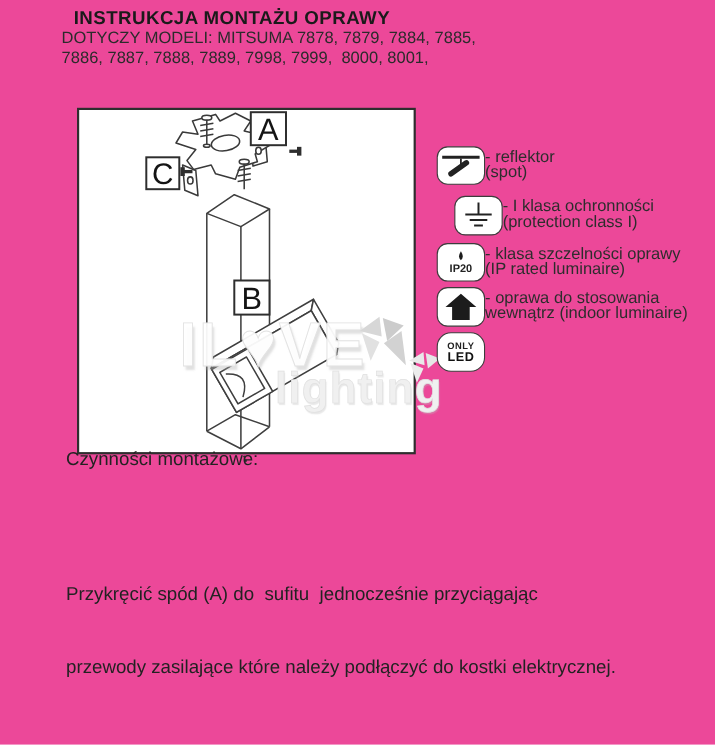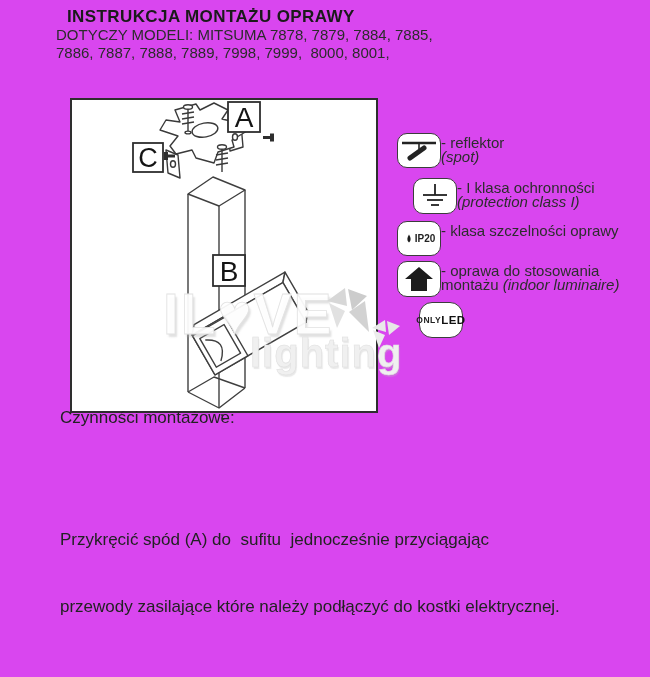--- a/index.html
+++ b/index.html
@@ -1,38 +1,38 @@
 <!DOCTYPE html>
 <html><head>
 <meta charset="utf-8">
 <style>
   html,body{margin:0;padding:0;background:#ffffff;}
   .page{
-    position:relative;width:650px;height:677px;background:#d946ef;overflow:hidden;
+    position:relative;width:650px;height:677px;background:#ec4899;overflow:hidden;
     font-family:"Liberation Sans", sans-serif;color:#1f1f1f;
   }
   
   .doc-title{position:absolute;left:67px;top:7px;font-size:17px;font-weight:bold;letter-spacing:.4px;color:#1a1a1a;}
   .doc-subtitle{position:absolute;left:56px;top:26px;font-size:15px;line-height:17.5px;color:#2b2b2b;white-space:pre-wrap;}
   
   .diagram{position:absolute;left:68px;top:94px;width:314px;height:332px;z-index:1;}
   
   .wm{position:absolute;z-index:2;pointer-events:none;font-weight:bold;}
   .wm-love{left:163px;top:281px;font-size:57px;letter-spacing:2px;color:rgba(255,255,255,.93);
     -webkit-text-stroke:.8px #e2e2e2;text-shadow:2px 3px 2px rgba(178,178,178,.40);text-align:center;}
   .wm-lighting{left:250px;top:331px;font-size:40px;letter-spacing:1px;color:#f0f0f0;
     -webkit-text-stroke:.6px #e0e0e0;text-shadow:1px 2px 1px rgba(190,190,190,.35);}
   .wm-fly{position:absolute;z-index:2;pointer-events:none;}
   
   .legend-row{position:absolute;left:397px;display:flex;align-items:flex-start;z-index:3;}
   .legend-icon{width:42px;height:33px;border:1.7px solid #3c3c3c;border-radius:10px;background:#fff;
-    flex:0 0 auto;display:flex;flex-direction:row;align-items:center;justify-content:center;position:relative;text-align:right;}
+    flex:0 0 auto;display:flex;flex-direction:column;align-items:center;justify-content:center;position:relative;text-align:right;}
   .legend-icon.tall{height:34px;}
   .legend-text{padding-top:3px;font-size:15px;line-height:13.5px;color:#2d2d2d;width:185px;}
-  .legend-text .it{font-style:italic;}
+  .legend-text .it{}
   .badge-ip{font-size:10px;font-weight:bold;color:#222;line-height:10px;margin-top:1px;}
   .badge-only{font-size:8.5px;font-weight:bold;letter-spacing:.5px;line-height:9px;color:#222;}
   .badge-led{font-size:11.5px;font-weight:bold;letter-spacing:.5px;line-height:12px;color:#111;}
   
   .steps-heading{position:absolute;left:60px;top:408px;font-size:17px;color:#222;z-index:3;}
   .steps-body{position:absolute;left:60px;top:484px;font-size:17px;line-height:22.4px;color:#222;white-space:pre-wrap;z-index:3;}
   .warning{position:absolute;left:35px;top:648px;font-size:16px;color:#222;z-index:3;}
 </style>
 </head>
 <body>
@@ -158,37 +158,38 @@
 
   <div class="legend-row" style="top:221px;">
     <div class="legend-icon">
       <svg width="12" height="11" viewBox="0 0 12 11" style="margin-top:1px;">
         <path d="M6,0.5 Q2.6,6 6,8.5 Q9.4,6 6,0.5 Z" fill="#1c1c1c"></path>
       </svg>
       <div class="badge-ip">IP20</div>
     </div>
     <div class="legend-text">
       <div>- klasa szczelności oprawy</div>
+      <div class="it">(IP rated luminaire)</div>
     </div>
   </div>
 
   <div class="legend-row" style="top:261px;">
     <div class="legend-icon tall">
       <svg width="38" height="30" viewBox="0 0 38 30">
         <polygon points="19,3 33,15 27,15 27,27 11,27 11,15 5,15" fill="#1c1c1c"></polygon>
       </svg>
     </div>
     <div class="legend-text">
       <div>- oprawa do stosowania</div>
-      <div><span>montażu</span> <span class="it">(indoor luminaire)</span></div>
+      <div><span>wewnątrz</span> <span class="it">(indoor luminaire)</span></div>
     </div>
   </div>
 
   <div class="legend-row" style="top:302px;">
-    <div class="legend-icon tall" style="border-radius:13px;margin-left:22px;">
+    <div class="legend-icon tall" style="border-radius:13px;">
       <div class="badge-only">ONLY</div>
       <div class="badge-led">LED</div>
     </div>
   </div>
 
   <div class="steps-heading">Czynności montażowe:</div>
   <div class="steps-body">
     <div>Przykręcić spód (A) do  sufitu  jednocześnie przyciągając</div>
     <div>przewody zasilające które należy podłączyć do kostki elektrycznej.</div>
     

